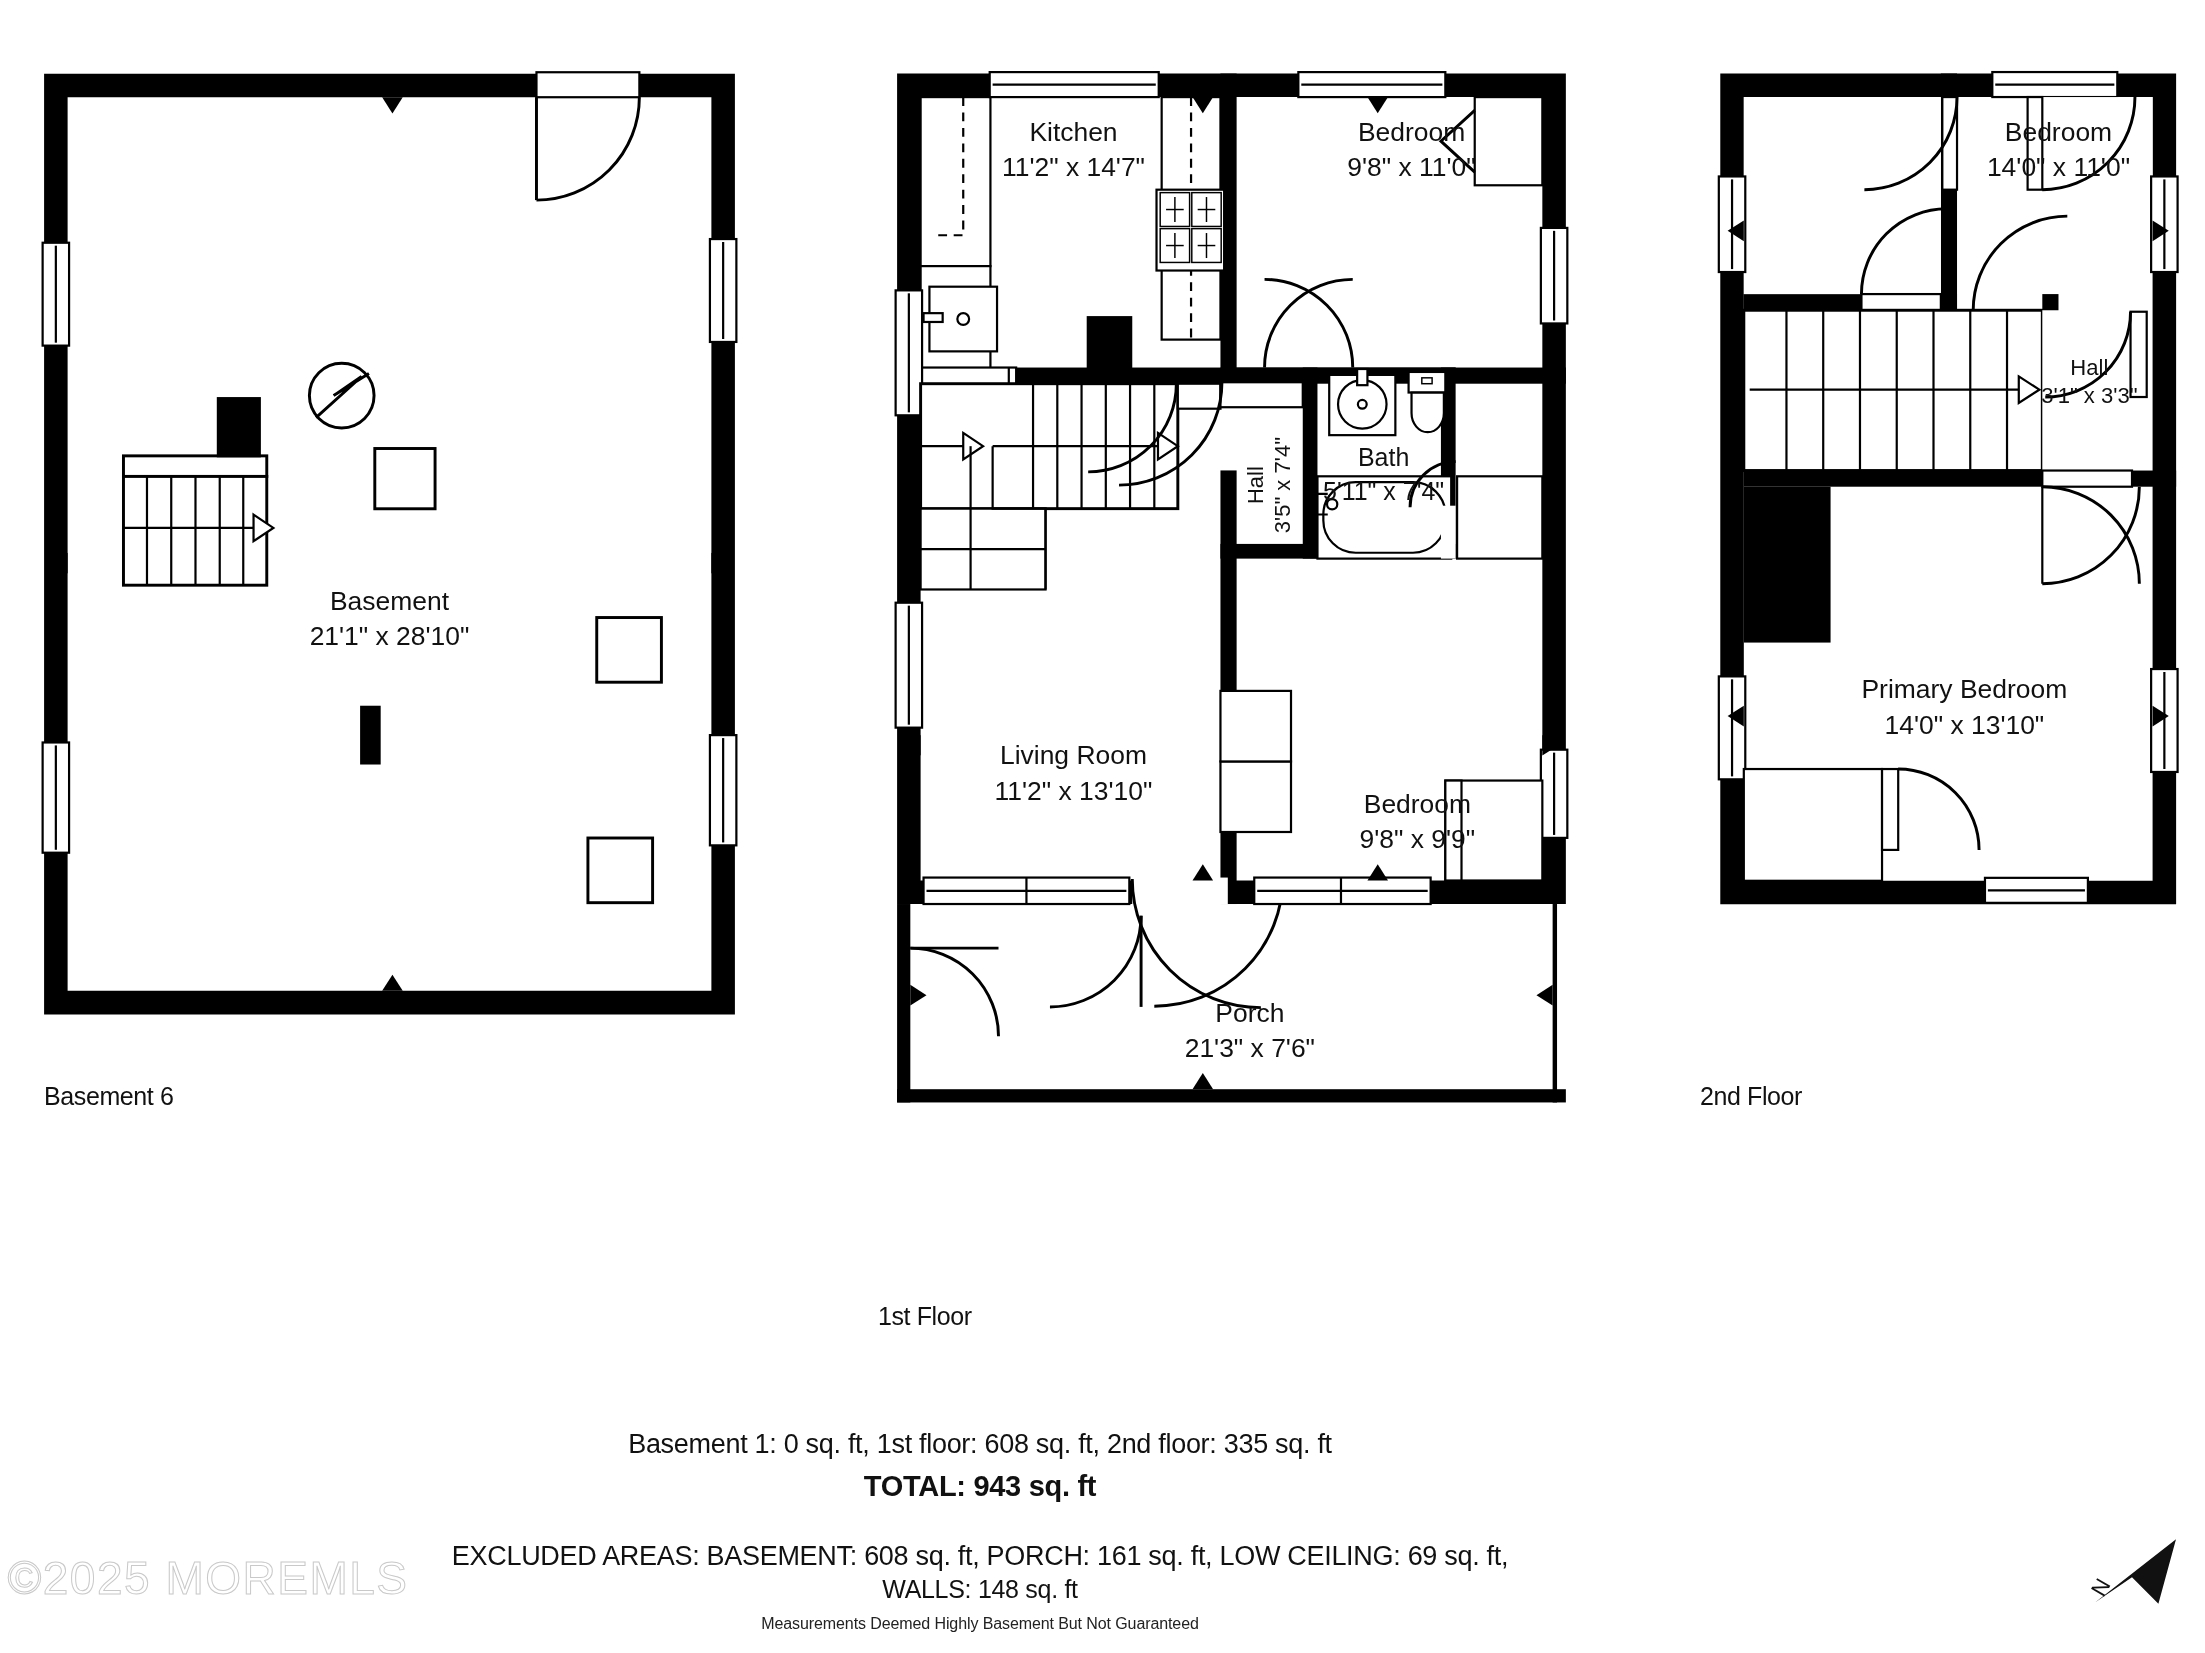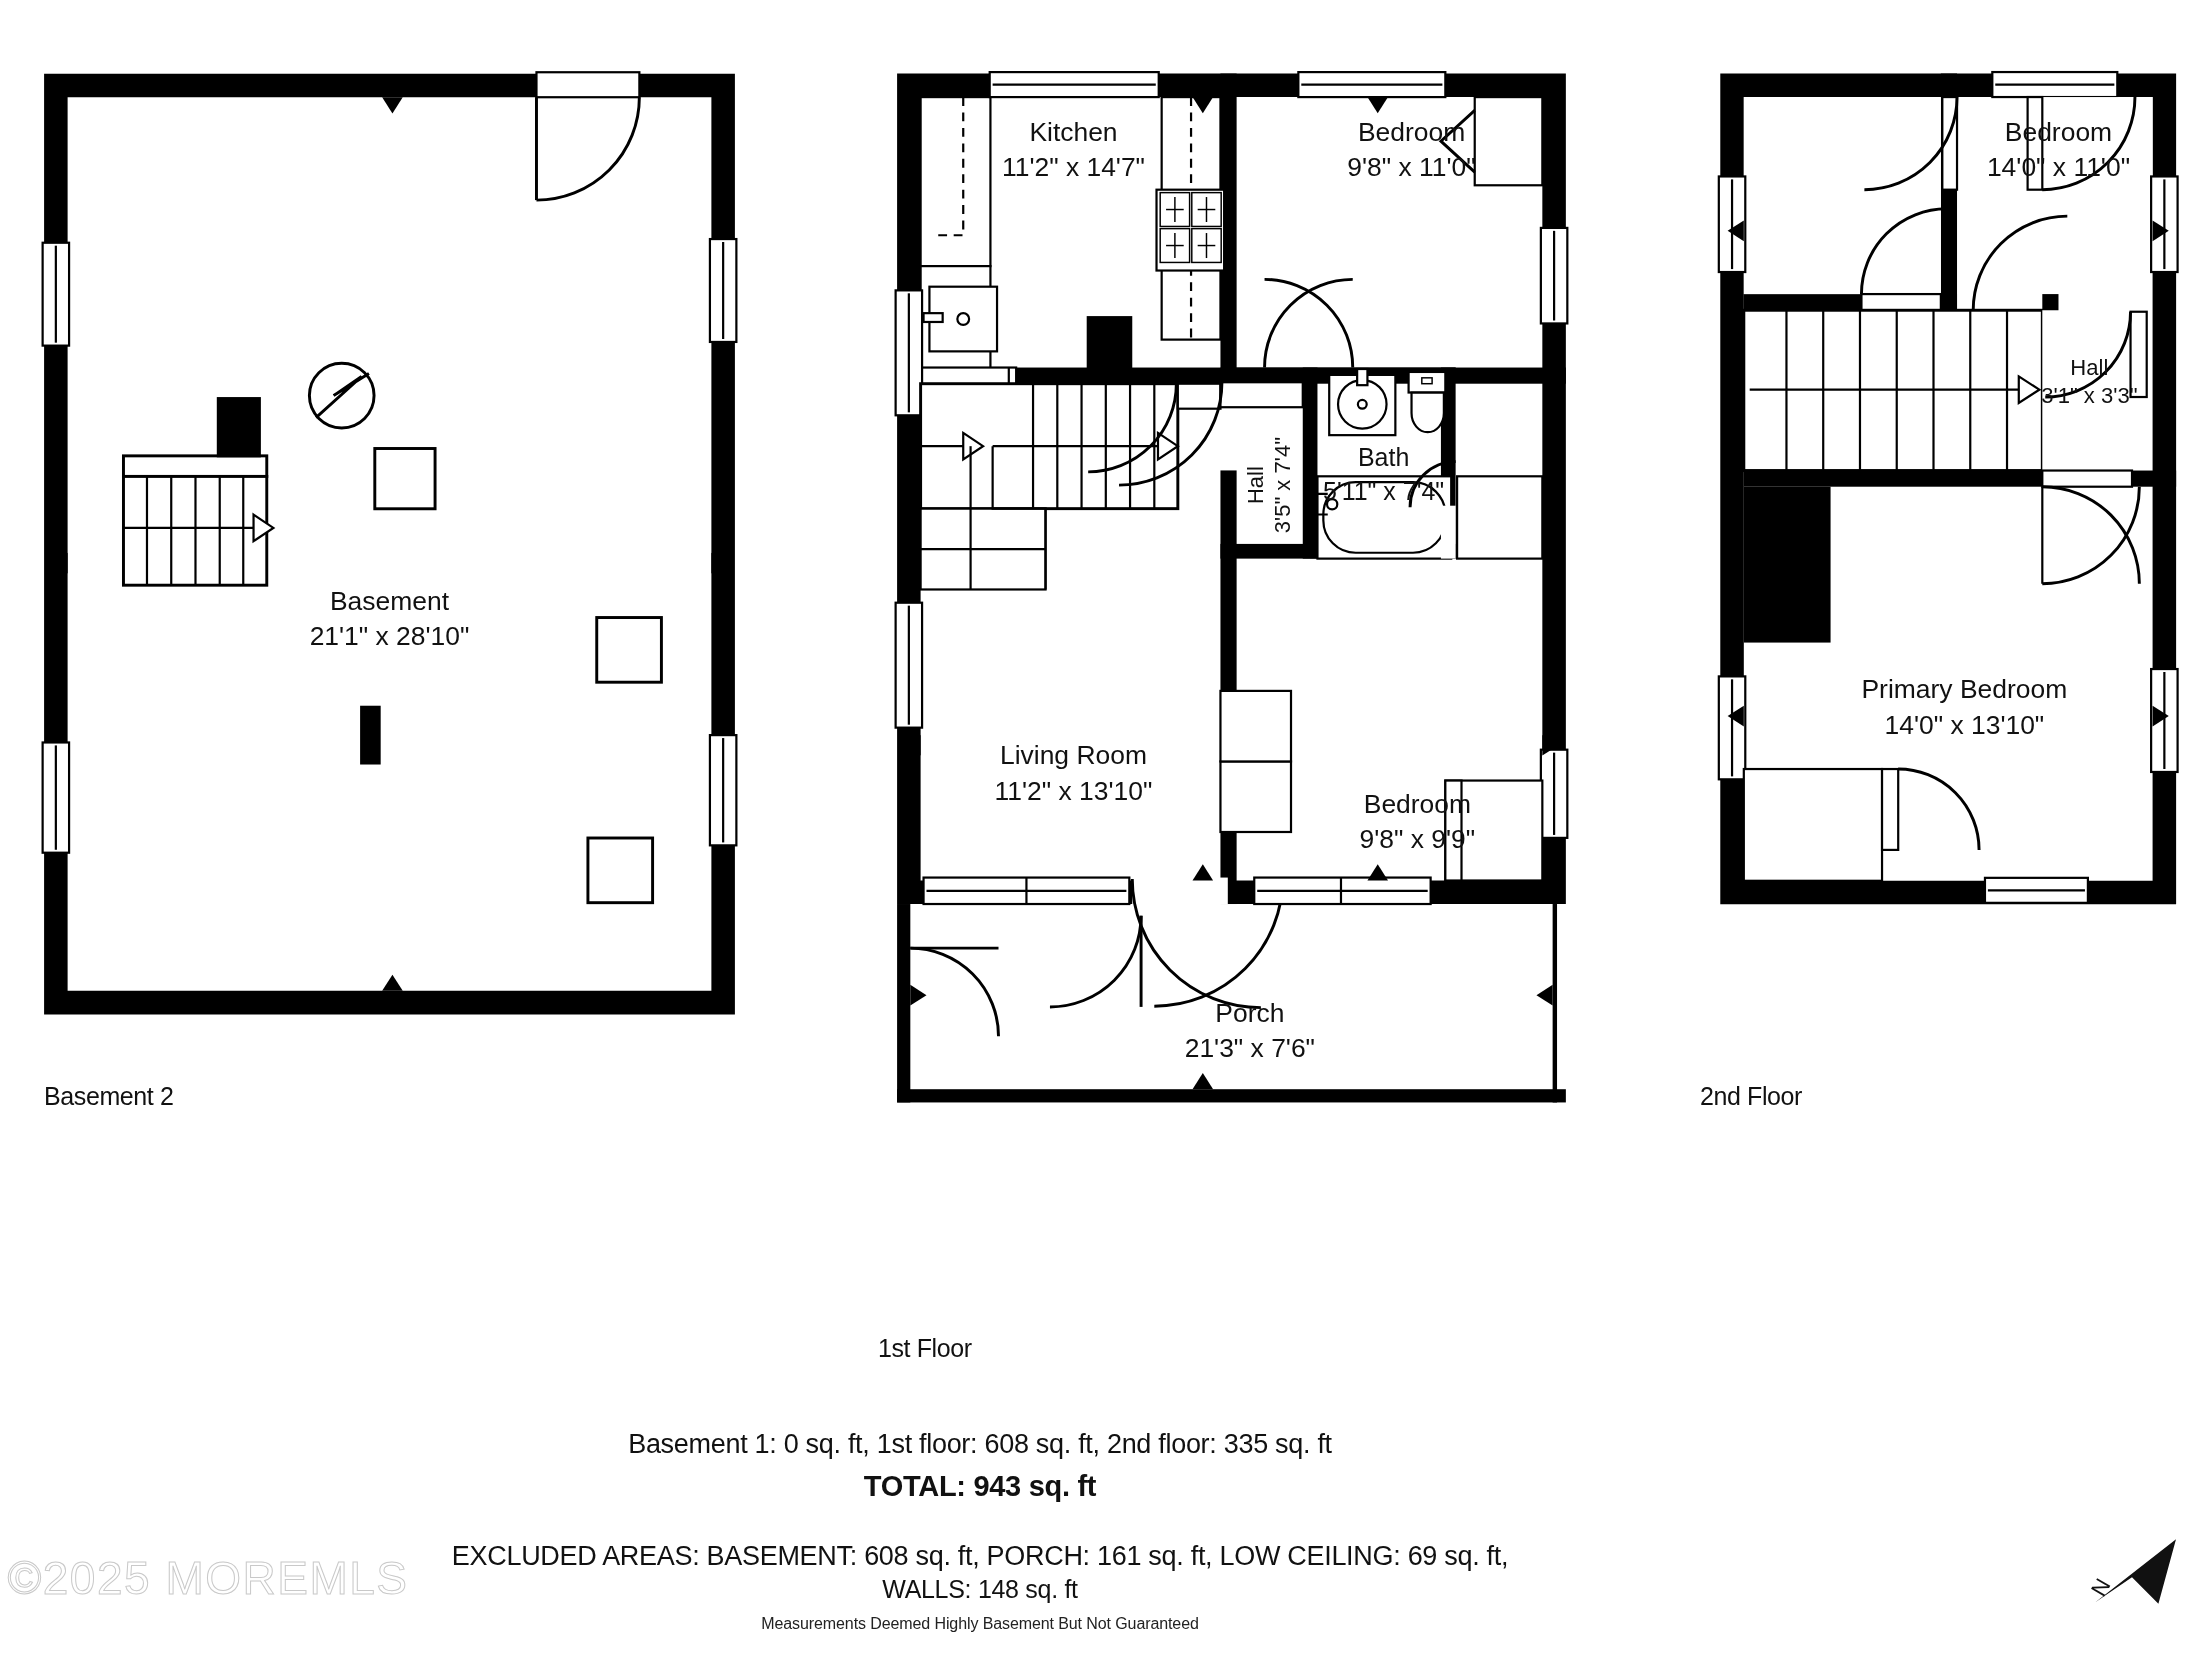--- a/index.html
+++ b/index.html
@@ -2,21 +2,21 @@
 <html style="font-size:11.8px"><head>
 <meta charset="utf-8">
 <style>
   html,body{margin:0;padding:0;background:#ffffff;}
   body{width:2205px;height:1654px;position:relative;overflow:hidden;
        font-family:"Liberation Sans", sans-serif;color:#111;}
   .plan-svg{position:absolute;top:0;left:0;}
   .floor-label{position:absolute;font-family:"Liberation Sans Narrow","Liberation Sans",sans-serif;
                font-size:25px;letter-spacing:-0.4px;color:#111;white-space:nowrap;}
   #floor-label-basement{left:44px;top:1082px;}
-  #floor-label-first{left:878px;top:1334px;}
+  #floor-label-first{left:878px;top:1302px;}
   #floor-label-second{left:1700px;top:1082px;}
   .summary{position:absolute;left:0;width:1960px;text-align:center;}
   #summary-total{top:1470px;font-size:29px;font-weight:bold;font-family:"Liberation Sans Narrow","Liberation Sans",sans-serif;letter-spacing:-0.3px;}
   #summary-line1{top:1429px;font-size:27px;font-family:"Liberation Sans Narrow","Liberation Sans",sans-serif;letter-spacing:-0.3px;}
   #summary-line2{top:1541px;font-size:27px;font-family:"Liberation Sans Narrow","Liberation Sans",sans-serif;letter-spacing:-0.3px;}
   #summary-line3{top:1575px;font-size:25px;font-family:"Liberation Sans Narrow","Liberation Sans",sans-serif;letter-spacing:-0.3px;}
   #summary-disclaimer{top:1615px;font-size:16px;font-family:"Liberation Sans Narrow","Liberation Sans",sans-serif;color:#222;letter-spacing:-0.1px;}
   #watermark{position:absolute;left:7.4px;top:1551px;font-size:46px;
              font-family:"Liberation Sans Narrow","Liberation Sans",sans-serif;
              letter-spacing:1.5px;color:transparent;-webkit-text-stroke:1px #c9c9c9;
@@ -421,21 +421,21 @@
   <text x="520" y="192" text-anchor="middle" font-size="36" fill="#111">Bedroom</text>
   <text x="520" y="240" text-anchor="middle" font-size="36" fill="#111">14'0" x 11'0"</text>
 
   <text x="562" y="510" text-anchor="middle" font-size="30" fill="#111">Hall</text>
   <text x="562" y="548" text-anchor="middle" font-size="30" fill="#111">3'1" x 3'3"</text>
 
   <text x="392" y="950" text-anchor="middle" font-size="36" fill="#111">Primary Bedroom</text>
   <text x="392" y="998" text-anchor="middle" font-size="36" fill="#111">14'0" x 13'10"</text>
 </svg>
 
-<div class="floor-label" id="floor-label-basement">Basement 2</div>
+<div class="floor-label" id="floor-label-basement">Basement 6</div>
 <div class="floor-label" id="floor-label-first">1st Floor</div>
 <div class="floor-label" id="floor-label-second">2nd Floor</div>
 
 <div class="summary" id="summary-total">TOTAL: 943 sq. ft</div>
 <div class="summary" id="summary-line1">Basement 1: 0 sq. ft, 1st floor: 608 sq. ft, 2nd floor: 335 sq. ft</div>
 <div class="summary" id="summary-line2">EXCLUDED AREAS: BASEMENT: 608 sq. ft, PORCH: 161 sq. ft, LOW CEILING: 69 sq. ft,</div>
 <div class="summary" id="summary-line3">WALLS: 148 sq. ft</div>
 <div class="summary" id="summary-disclaimer">Measurements Deemed Highly Basement But Not Guaranteed</div>
 
 <div id="watermark">©2025 MOREMLS</div>

